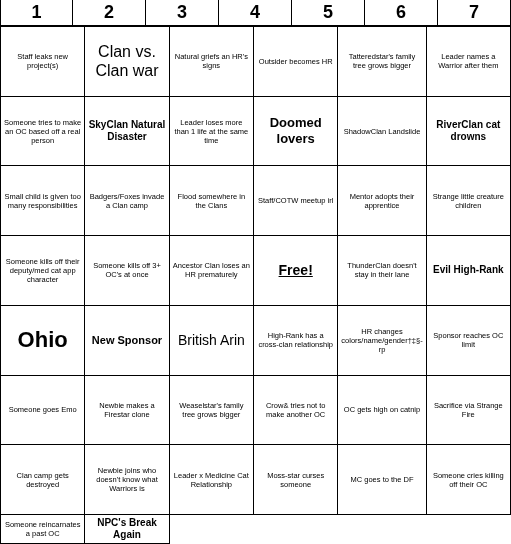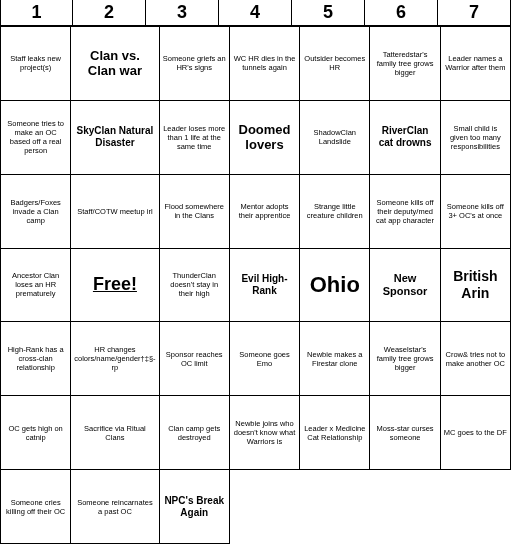--- a/index.html
+++ b/index.html
@@ -25,59 +25,59 @@
     .col-header {
       text-align: center;
       font-size: 18px;
       font-weight: bold;
       padding: 2px 0;
       border-right: 1px solid #000;
     }
     .col-header:first-child { border-left: 1px solid #000; }
     .grid {
       display: grid;
-      grid-template-columns: repeat(7, 1fr);
+      grid-template-columns: repeat(6, 1fr);
       grid-template-rows: repeat(7, 1fr);
       flex: 1;
       border-left: 1px solid #000;
       border-top: 1px solid #000;
     }
     .cell {
       border-right: 1px solid #000;
       border-bottom: 1px solid #000;
       display: flex;
       align-items: center;
       justify-content: center;
       text-align: center;
       padding: 2px 3px;
       font-size: 7.5px;
       line-height: 1.2;
       position: relative;
       background: #fff;
     }
     .cell.free {
-      font-size: 18px;
+      font-size: 14px;
       font-weight: bold;
       text-decoration: underline;
     }
     .cell.large-text {
-      font-size: 13px;
-      font-weight: bold;
+      font-size: 16px;
+      font-weight: normal;
     }
     .cell.medium-text {
       font-size: 10px;
       font-weight: bold;
     }
     .cell.ohio {
       font-size: 22px;
       font-weight: bold;
     }
     .cell.british-arin {
       font-size: 14px;
-      font-weight: bold;
+      font-weight: normal;
     }
     .cell.sponsor-text {
       font-size: 11px;
       font-weight: bold;
     }
     .cell.doom-text {
       font-size: 13px;
       font-weight: bold;
     }
   </style>
@@ -90,55 +90,54 @@
       <div class="col-header">2</div>
       <div class="col-header">3</div>
       <div class="col-header">4</div>
       <div class="col-header">5</div>
       <div class="col-header">6</div>
       <div class="col-header">7</div>
     </div>
   <div class="grid">
   <div class="cell ">Staff leaks new project(s)</div>
       <div class="cell large-text">Clan vs. Clan war</div>
-      <div class="cell ">Someone griefs an HR's signs</div>
-      <div class="cell ">WC HR dies in the tunnels again</div>
+      <div class="cell ">Natural griefs an HR's signs</div>
       <div class="cell ">Outsider becomes HR</div>
       <div class="cell ">Tatteredstar's family tree grows bigger</div>
       <div class="cell ">Leader names a Warrior after them</div>
       <div class="cell ">Someone tries to make an OC based off a real person</div>
       <div class="cell medium-text">SkyClan Natural Disaster</div>
       <div class="cell ">Leader loses more than 1 life at the same time</div>
       <div class="cell doom-text">Doomed lovers</div>
       <div class="cell ">ShadowClan Landslide</div>
       <div class="cell medium-text">RiverClan cat drowns</div>
       <div class="cell ">Small child is given too many responsibilities</div>
       <div class="cell ">Badgers/Foxes invade a Clan camp</div>
+      <div class="cell ">Flood somewhere in the Clans</div>
       <div class="cell ">Staff/COTW meetup irl</div>
-      <div class="cell ">Flood somewhere in the Clans</div>
       <div class="cell ">Mentor adopts their apprentice</div>
       <div class="cell ">Strange little creature children</div>
       <div class="cell ">Someone kills off their deputy/med cat app character</div>
       <div class="cell ">Someone kills off 3+ OC's at once</div>
       <div class="cell ">Ancestor Clan loses an HR prematurely</div>
       <div class="cell free">Free!</div>
-      <div class="cell ">ThunderClan doesn't stay in their high</div>
+      <div class="cell ">ThunderClan doesn't stay in their lane</div>
       <div class="cell medium-text">Evil High-Rank</div>
       <div class="cell ohio">Ohio</div>
       <div class="cell sponsor-text">New Sponsor</div>
       <div class="cell british-arin">British Arin</div>
       <div class="cell ">High-Rank has a cross-clan relationship</div>
       <div class="cell ">HR changes colors/name/gender†‡§-rp</div>
       <div class="cell ">Sponsor reaches OC limit</div>
       <div class="cell ">Someone goes Emo</div>
       <div class="cell ">Newbie makes a Firestar clone</div>
       <div class="cell ">Weaselstar's family tree grows bigger</div>
       <div class="cell ">Crow&amp; tries not to make another OC</div>
       <div class="cell ">OC gets high on catnip</div>
-      <div class="cell ">Sacrifice via Ritual Clans</div>
+      <div class="cell ">Sacrifice via Strange Fire</div>
       <div class="cell ">Clan camp gets destroyed</div>
       <div class="cell ">Newbie joins who doesn't know what Warriors is</div>
       <div class="cell ">Leader x Medicine Cat Relationship</div>
       <div class="cell ">Moss-star curses someone</div>
       <div class="cell ">MC goes to the DF</div>
       <div class="cell ">Someone cries killing off their OC</div>
       <div class="cell ">Someone reincarnates a past OC</div>
       <div class="cell medium-text">NPC's Break Again</div>
     </div>
 </div>

